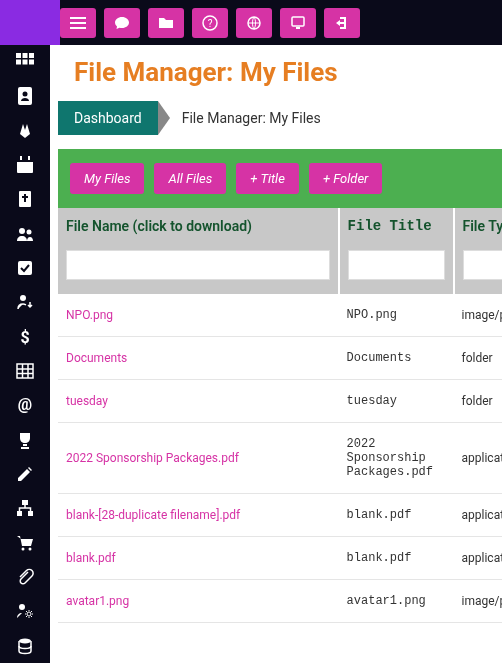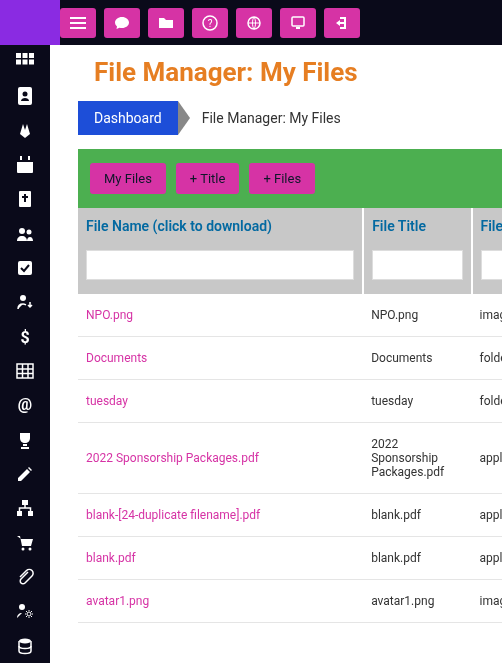--- a/index.html
+++ b/index.html
@@ -3,37 +3,37 @@
 <meta charset="utf-8">
 <style>
 * { margin:0; padding:0; box-sizing:border-box; font-family:-apple-system,BlinkMacSystemFont,"Segoe UI",Roboto,sans-serif; }
 body { width:502px; height:663px; overflow:hidden; background:#fff; }
 .topbar { height:45px; background:linear-gradient(90deg,#8a2be2 0%,#8a2be2 12%,#0a0a1a 12%,#0a0a1a 100%); display:flex; align-items:center; padding-left:60px; gap:8px; }
 .topbtn { width:36px; height:30px; background:#d633a5; border-radius:3px; display:flex; align-items:center; justify-content:center; color:#fff; cursor:pointer; }
 .topbtn svg { width:16px; height:16px; fill:#fff; }
 .sidebar { position:absolute; left:0; top:45px; width:50px; height:618px; background:#0a0a1a; display:flex; flex-direction:column; }
 .sideitem { width:50px; height:35px; display:flex; align-items:center; justify-content:center; color:#fff; cursor:pointer; }
 .sideitem svg { width:18px; height:18px; fill:#fff; }
-.main { position:absolute; left:50px; top:45px; width:452px; height:618px; background:#fff; padding:12px 0 0 28px; overflow:hidden; }
+.main { position:absolute; left:50px; top:45px; width:452px; height:618px; background:#fff; padding:12px 0 0 8px; overflow:hidden; }
 .title { font-size:26px; font-weight:700; color:#e67e22; margin:0 0 14px 16px; }
 .breadcrumb { display:flex; align-items:center; margin-bottom:14px; }
-.bc-dash { background:#1d4ed8; color:#fff; padding:9px 16px; font-size:14px; position:relative; }
+.bc-dash { background:#0f766e; color:#fff; padding:9px 16px; font-size:14px; position:relative; }
 .bc-dash:after { content:""; position:absolute; right:-12px; top:0; border-left:12px solid #888; border-top:17px solid transparent; border-bottom:17px solid transparent; }
 .bc-current { margin-left:24px; font-size:14px; color:#333; }
 .panel { background:#4caf50; padding:14px 12px; display:flex; gap:10px; margin-right:0; }
-.pbtn { background:#d633a5; color:#0f172a; border:none; padding:8px 14px; font-size:13px; border-radius:3px; cursor:pointer; }
+.pbtn { background:#d633a5; color:#ffffff; border:none; padding:8px 14px; font-size:13px; border-radius:3px; cursor:pointer;font-style:italic; }
 .tablewrap { overflow-x:hidden; }
 table { border-collapse:collapse; width:520px; }
-th { background:#c8c8c8; color:#0369a1; text-align:left; padding:10px 8px; font-size:14px; font-weight:600; border-right:2px solid #fff; }
+th { background:#c8c8c8; color:#14532d; text-align:left; padding:10px 8px; font-size:14px; font-weight:600; border-right:2px solid #fff; }
 .filterrow td { background:#c8c8c8; padding:6px 8px 14px; border-right:2px solid #fff; }
 .filterrow input { width:100%; height:30px; border:1px solid #ddd; padding:4px; font-size:13px; }
 tbody tr.data td { padding:14px 8px; border-bottom:1px solid #e5e5e5; font-size:12px; color:#333; vertical-align:middle; }
 tbody tr.data td.fname a { color:#d633a5; text-decoration:none; }
 .col1 { width:250px; }
-.col2 { width:95px; }
+.col2 { width:95px;font-family:Liberation Mono, monospace; }
 .col3 { width:110px; }
 </style>
 </head>
 <body>
 
 <div class="topbar">
   <div class="topbtn">
       <svg viewBox="0 0 16 16">
         <rect y="2" width="16" height="2"></rect>
         <rect y="7" width="16" height="2"></rect>
@@ -200,22 +200,23 @@
 </div>
 
 <div class="main">
   <h1 class="title">File Manager: My Files</h1>
   <div class="breadcrumb">
     <div class="bc-dash">Dashboard</div>
     <div class="bc-current">File Manager: My Files</div>
   </div>
   <div class="panel">
     <button class="pbtn">My Files</button>
+    <button class="pbtn">All Files</button>
     <button class="pbtn">+ Title</button>
-    <button class="pbtn">+ Files</button>
+    <button class="pbtn">+ Folder</button>
   </div>
   <div class="tablewrap">
     <table>
       <thead>
         <tr>
           <th class="col1">File Name (click to download)</th>
           <th class="col2">File Title</th>
           <th class="col3">File Type</th>
         </tr>
         <tr class="filterrow">
@@ -239,21 +240,21 @@
             <td class="fname col1"><a href="#">tuesday</a></td>
             <td class="col2">tuesday</td>
             <td class="col3">folder</td>
           </tr>
           <tr class="data">
             <td class="fname col1"><a href="#">2022 Sponsorship Packages.pdf</a></td>
             <td class="col2">2022 Sponsorship Packages.pdf</td>
             <td class="col3">application/p</td>
           </tr>
           <tr class="data">
-            <td class="fname col1"><a href="#">blank-[24-duplicate filename].pdf</a></td>
+            <td class="fname col1"><a href="#">blank-[28-duplicate filename].pdf</a></td>
             <td class="col2">blank.pdf</td>
             <td class="col3">application/p</td>
           </tr>
           <tr class="data">
             <td class="fname col1"><a href="#">blank.pdf</a></td>
             <td class="col2">blank.pdf</td>
             <td class="col3">application/p</td>
           </tr>
           <tr class="data">
             <td class="fname col1"><a href="#">avatar1.png</a></td>

